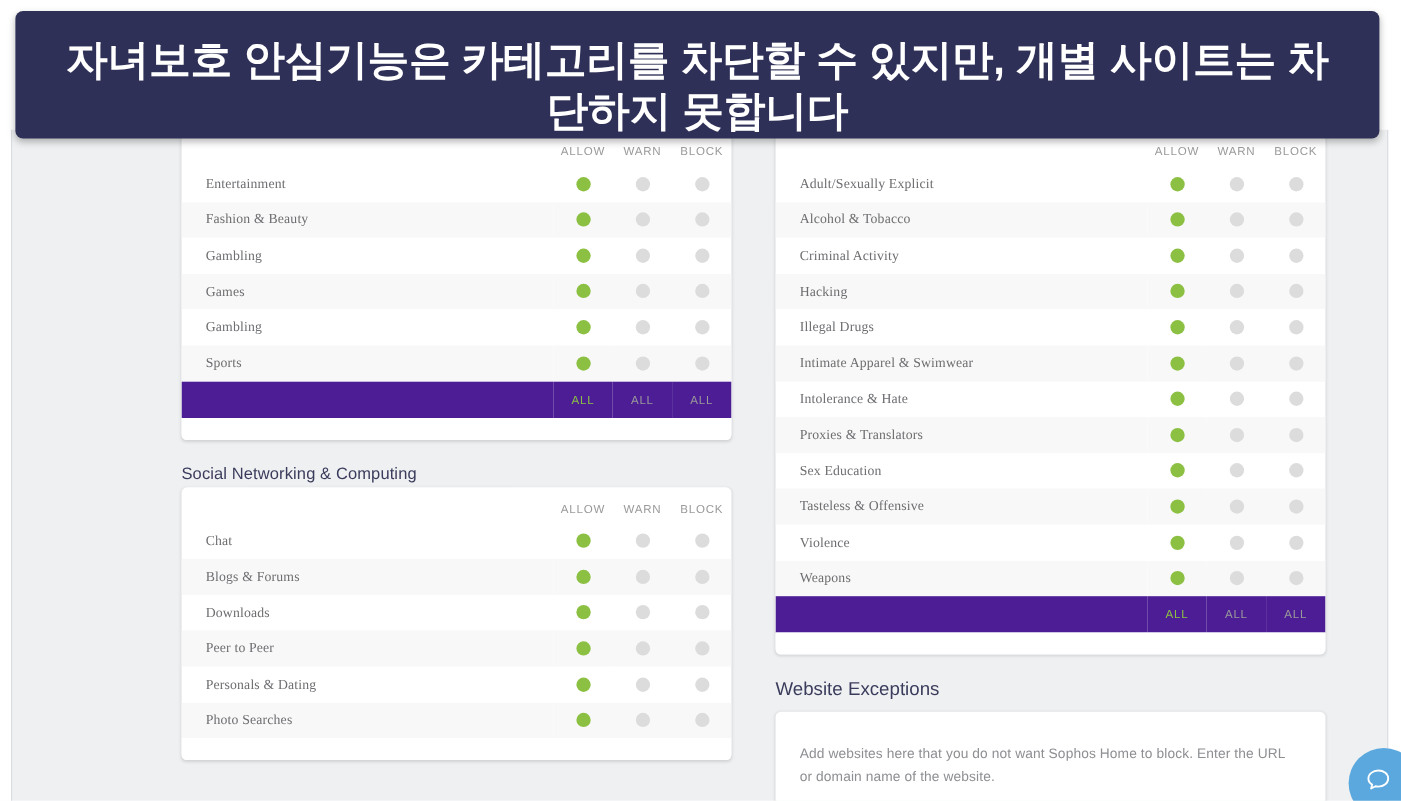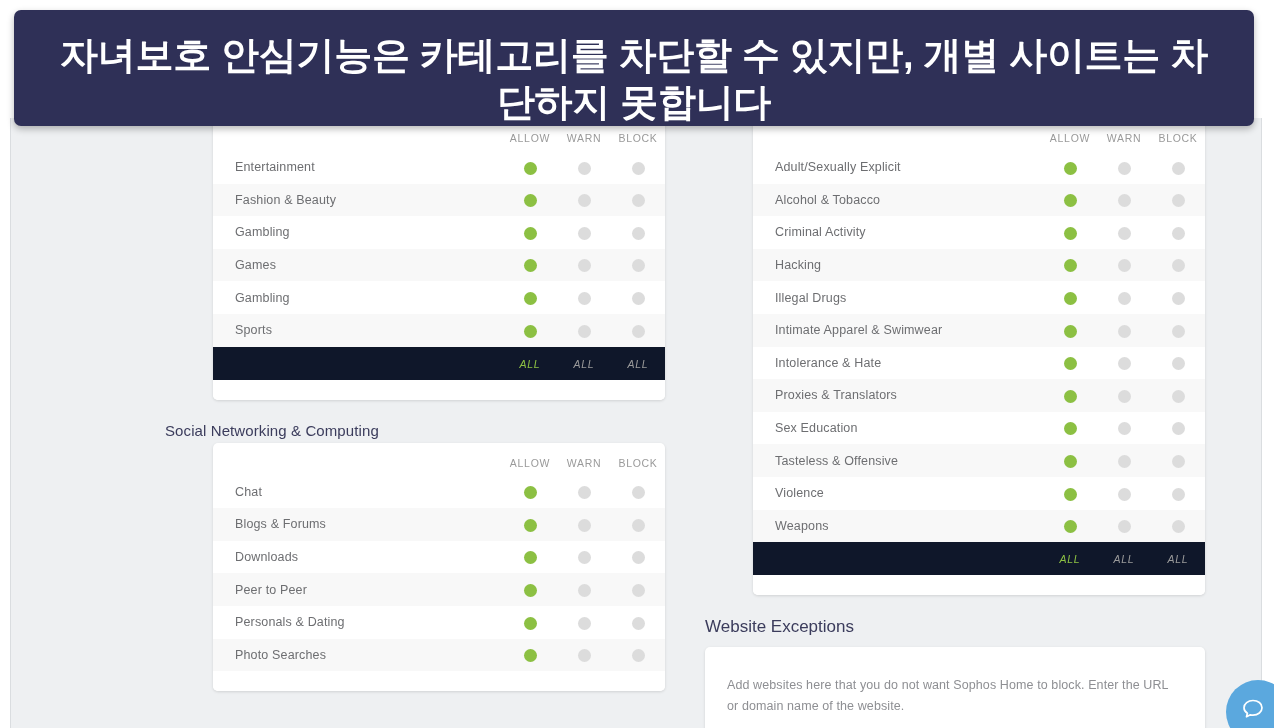--- a/index.html
+++ b/index.html
@@ -74,21 +74,20 @@
   }
   #col-left  { left: 165px; width: 500px; }
   #col-right { left: 705px; width: 500px; }
 
   
   .card {
     background: #ffffff;
     border-radius: 5px;
     box-shadow: 0 1px 3px rgba(0,0,0,0.13);
     overflow: hidden;
-    margin-left: 48px;
   }
 
   .section-title {
     font-size: 15px;
     color: #3b3c5c;
     letter-spacing: .1px;
     padding: 0 0 4px 0;
   }
 
   
@@ -112,37 +111,37 @@
     height: 32.6px;
     vertical-align: middle;
   }
   .cat-row:nth-child(even) td { background: #f8f8f8; }
   .cat-row .name {
     font-size: 12.5px;
     color: #6d6e71;
     padding-left: 22px;
     letter-spacing: .15px;
     white-space: nowrap;
+    font-family: Liberation Serif, serif;
   }
   .cat-row .state { text-align: center; }
 
   .dot {
     display: inline-block;
     width: 13px;
     height: 13px;
     border-radius: 50%;
     background: #dcdcdc;
     vertical-align: middle;
   }
   .dot.on { background: #8cc043; }
 
   .all-row td {
     padding: 11px 0 10px 0;
-    background: #0f172a;
-    font-style: italic;
+    background: #4c1d95;
   }
   .all-row .all-label {
     text-align: center;
     font-size: 10.5px;
     color: #9a9a9a;
     letter-spacing: .7px;
   }
   .all-row .all-label.on { color: #8cc043; }
 
   .card-foot { height: 20px; background: #ffffff; }

